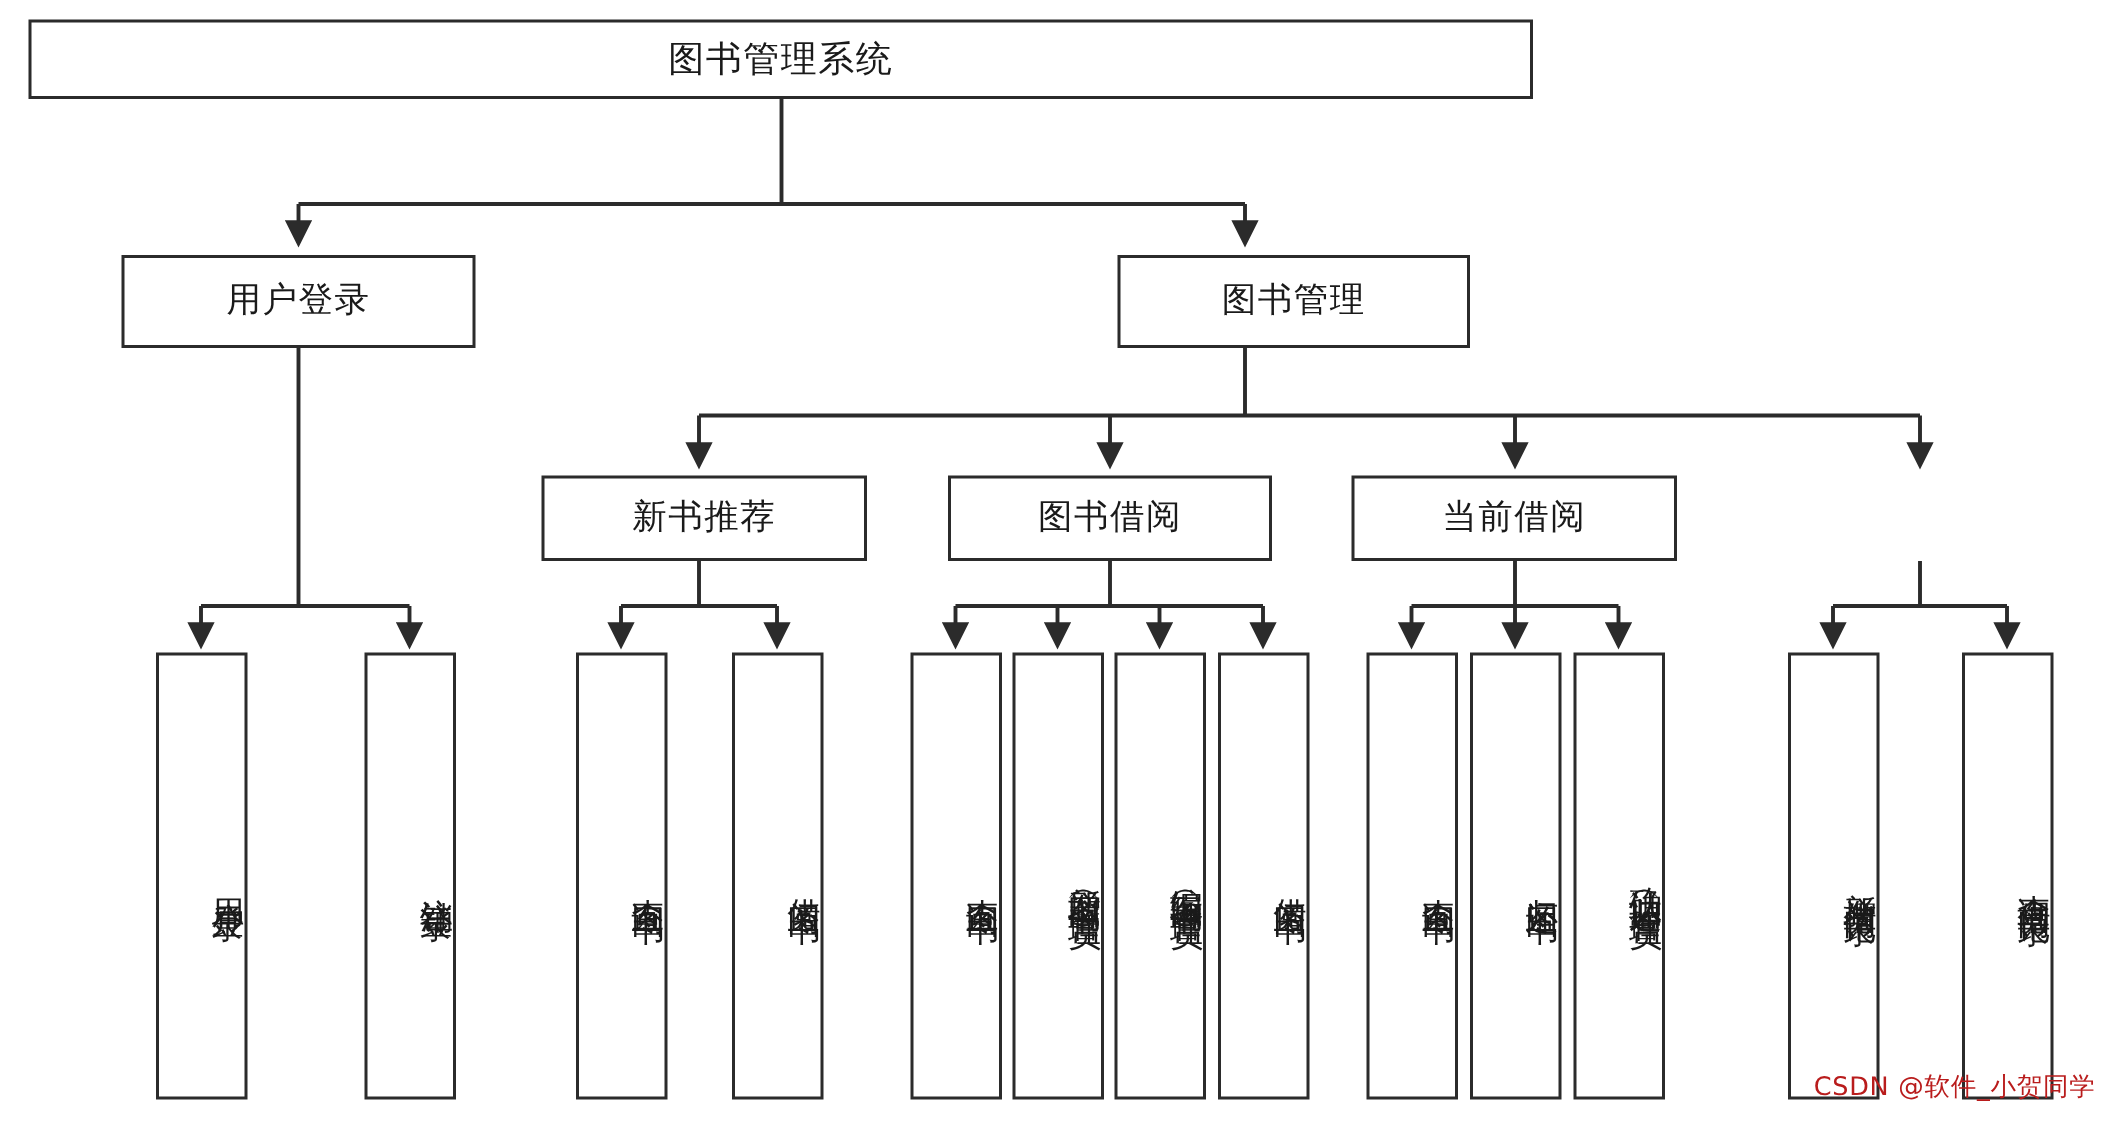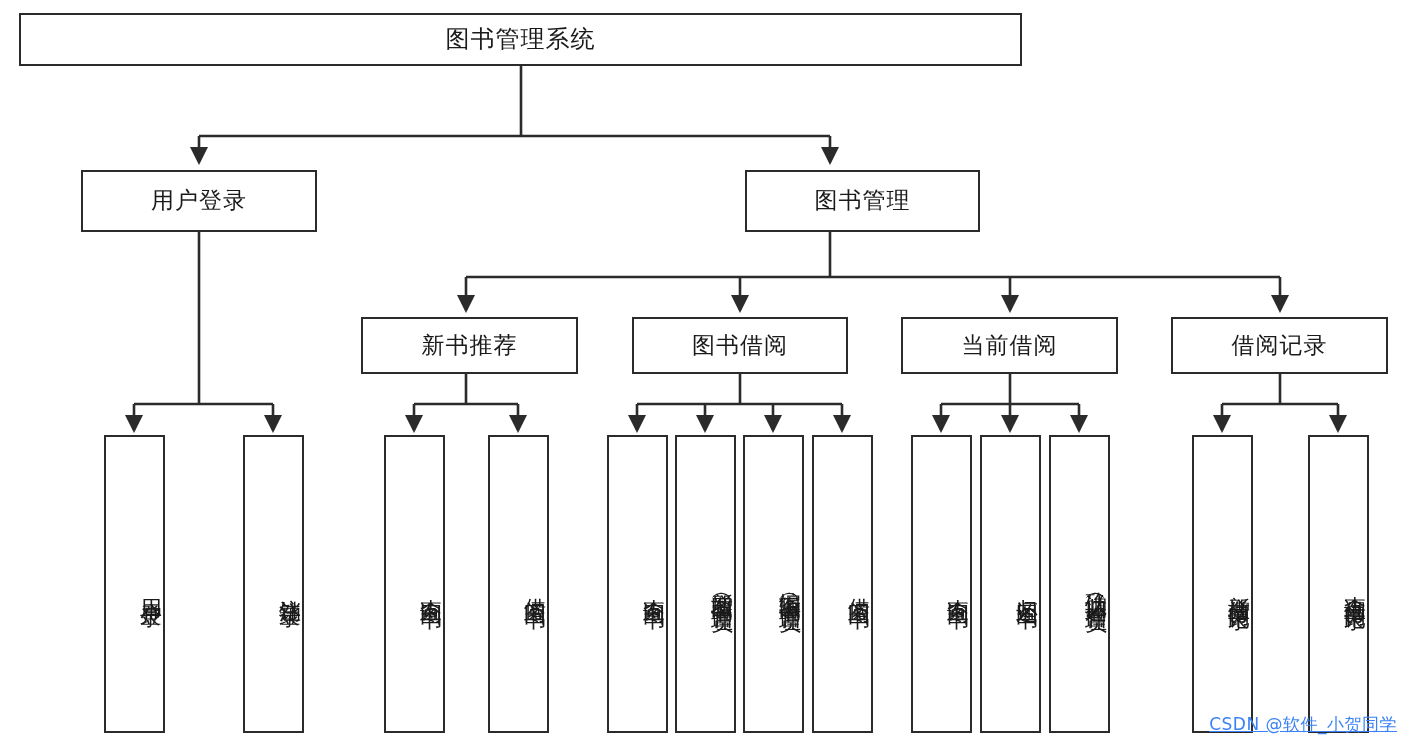--- a/index.html
+++ b/index.html
@@ -33,25 +33,24 @@
     justify-content:center;
     padding-top:6px;
     letter-spacing:3px;
     line-height:1.05;
     white-space:nowrap;
   }
   .watermark{
     position:absolute;
     right:8px;bottom:4px;
     font-size:17px;
-    color:#3b82f6;
+    color:#b91c1c;
     letter-spacing:0.5px;
     white-space:nowrap;
     pointer-events:none;
-    text-decoration:underline;
   }
 </style>
 </head>
 <body>
 
 <div id="diagram">
 
   <svg class="edges" viewBox="0 0 1405 747" width="1405" height="747" xmlns="http://www.w3.org/2000/svg">
     <defs>
       <marker id="arrow" viewBox="0 0 12 12" refX="10" refY="6" markerWidth="7" markerHeight="7" orient="auto-start-reverse">
@@ -107,21 +106,20 @@
   <div class="node h-node" style="left:81px;top:170px;width:236px;height:62px;">用户登录</div>
 
   <div class="node h-node" style="left:712px;top:170px;width:235px;height:62px;margin-left:33px;">图书管理</div>
 
   <div class="node h-node" style="left:632px;top:317px;width:216px;height:57px;">图书借阅</div>
 
   <div class="node h-node" style="left:361px;top:317px;width:217px;height:57px;">新书推荐</div>
 
   <div class="node h-node" style="left:901px;top:317px;width:217px;height:57px;text-align:center;">当前借阅</div>
 
-  <div class="node h-node" style="left:1171px;top:317px;width:217px;height:57px;">借阅记录</div>
 
   <div class="node leaf" style="left:104px;top:435px;width:61px;height:298px;">用户登录</div>
 
   <div class="node leaf" style="left:243px;top:435px;width:61px;height:298px;">注销登录</div>
 
   <div class="node leaf" style="left:384px;top:435px;width:61px;height:298px;">查询图书</div>
 
   <div class="node leaf" style="left:488px;top:435px;width:61px;height:298px;">借阅图书</div>
 
   <div class="node leaf" style="left:607px;top:435px;width:61px;height:298px;">查询图书</div>

